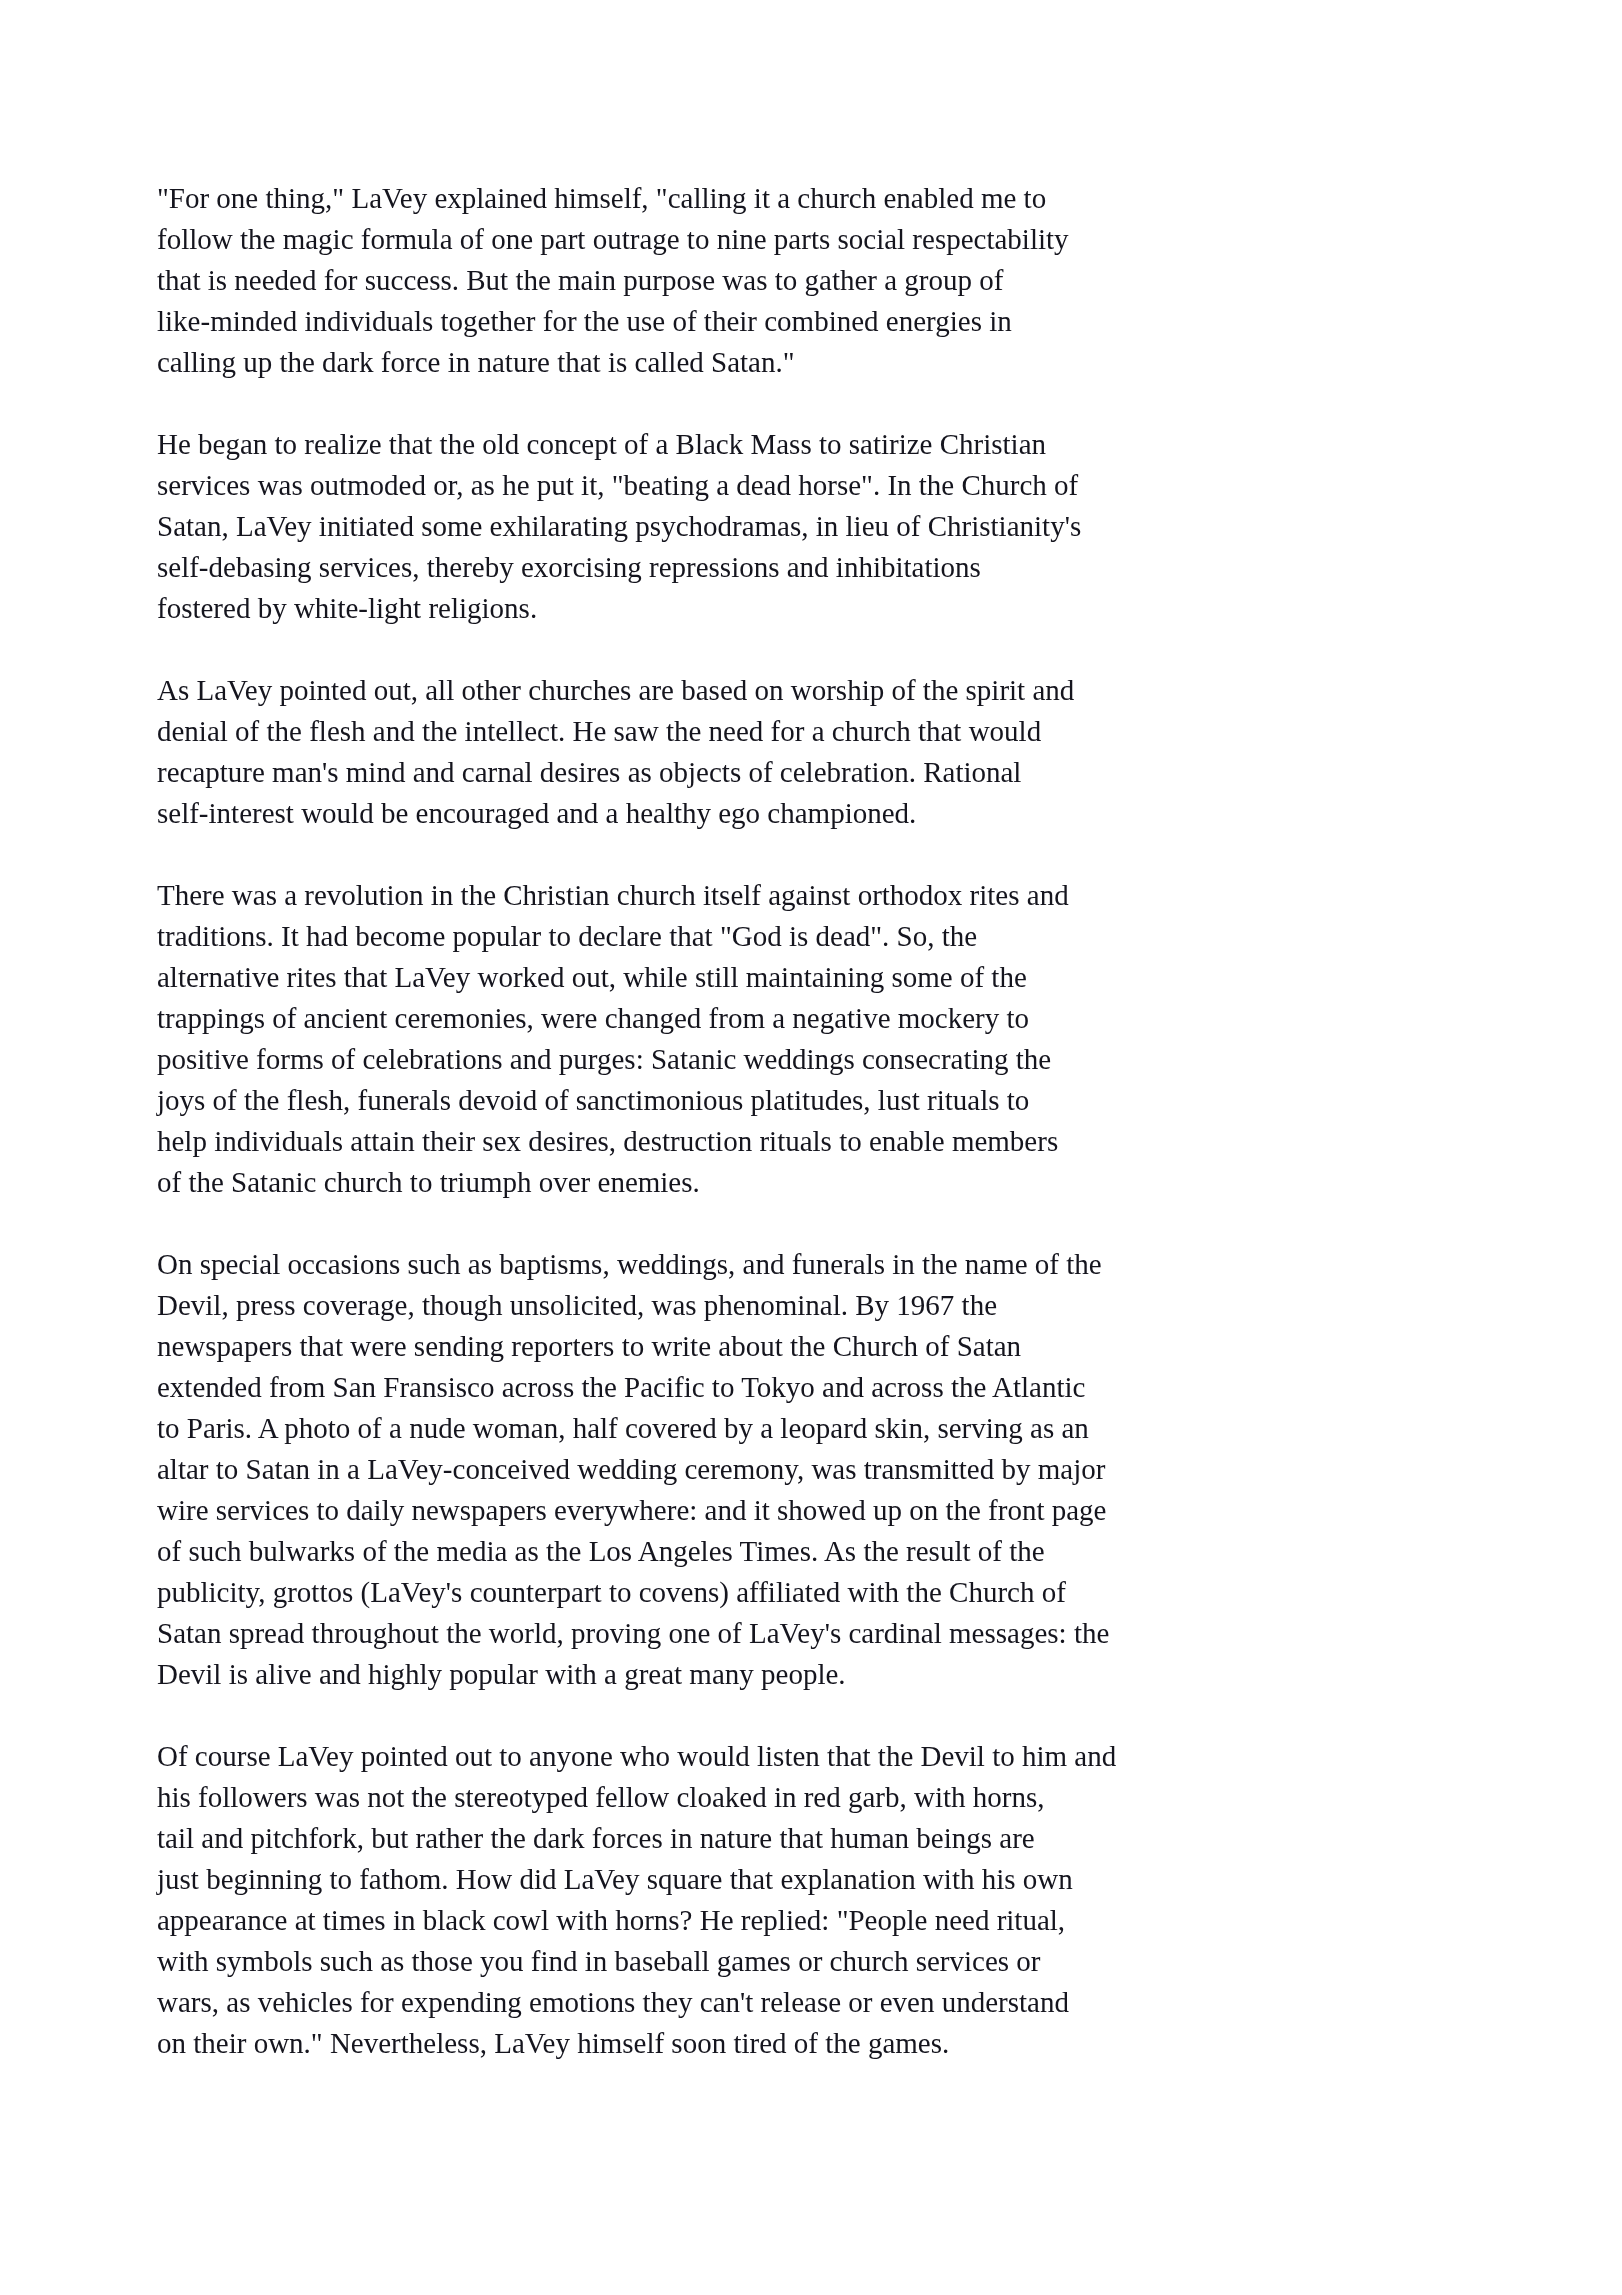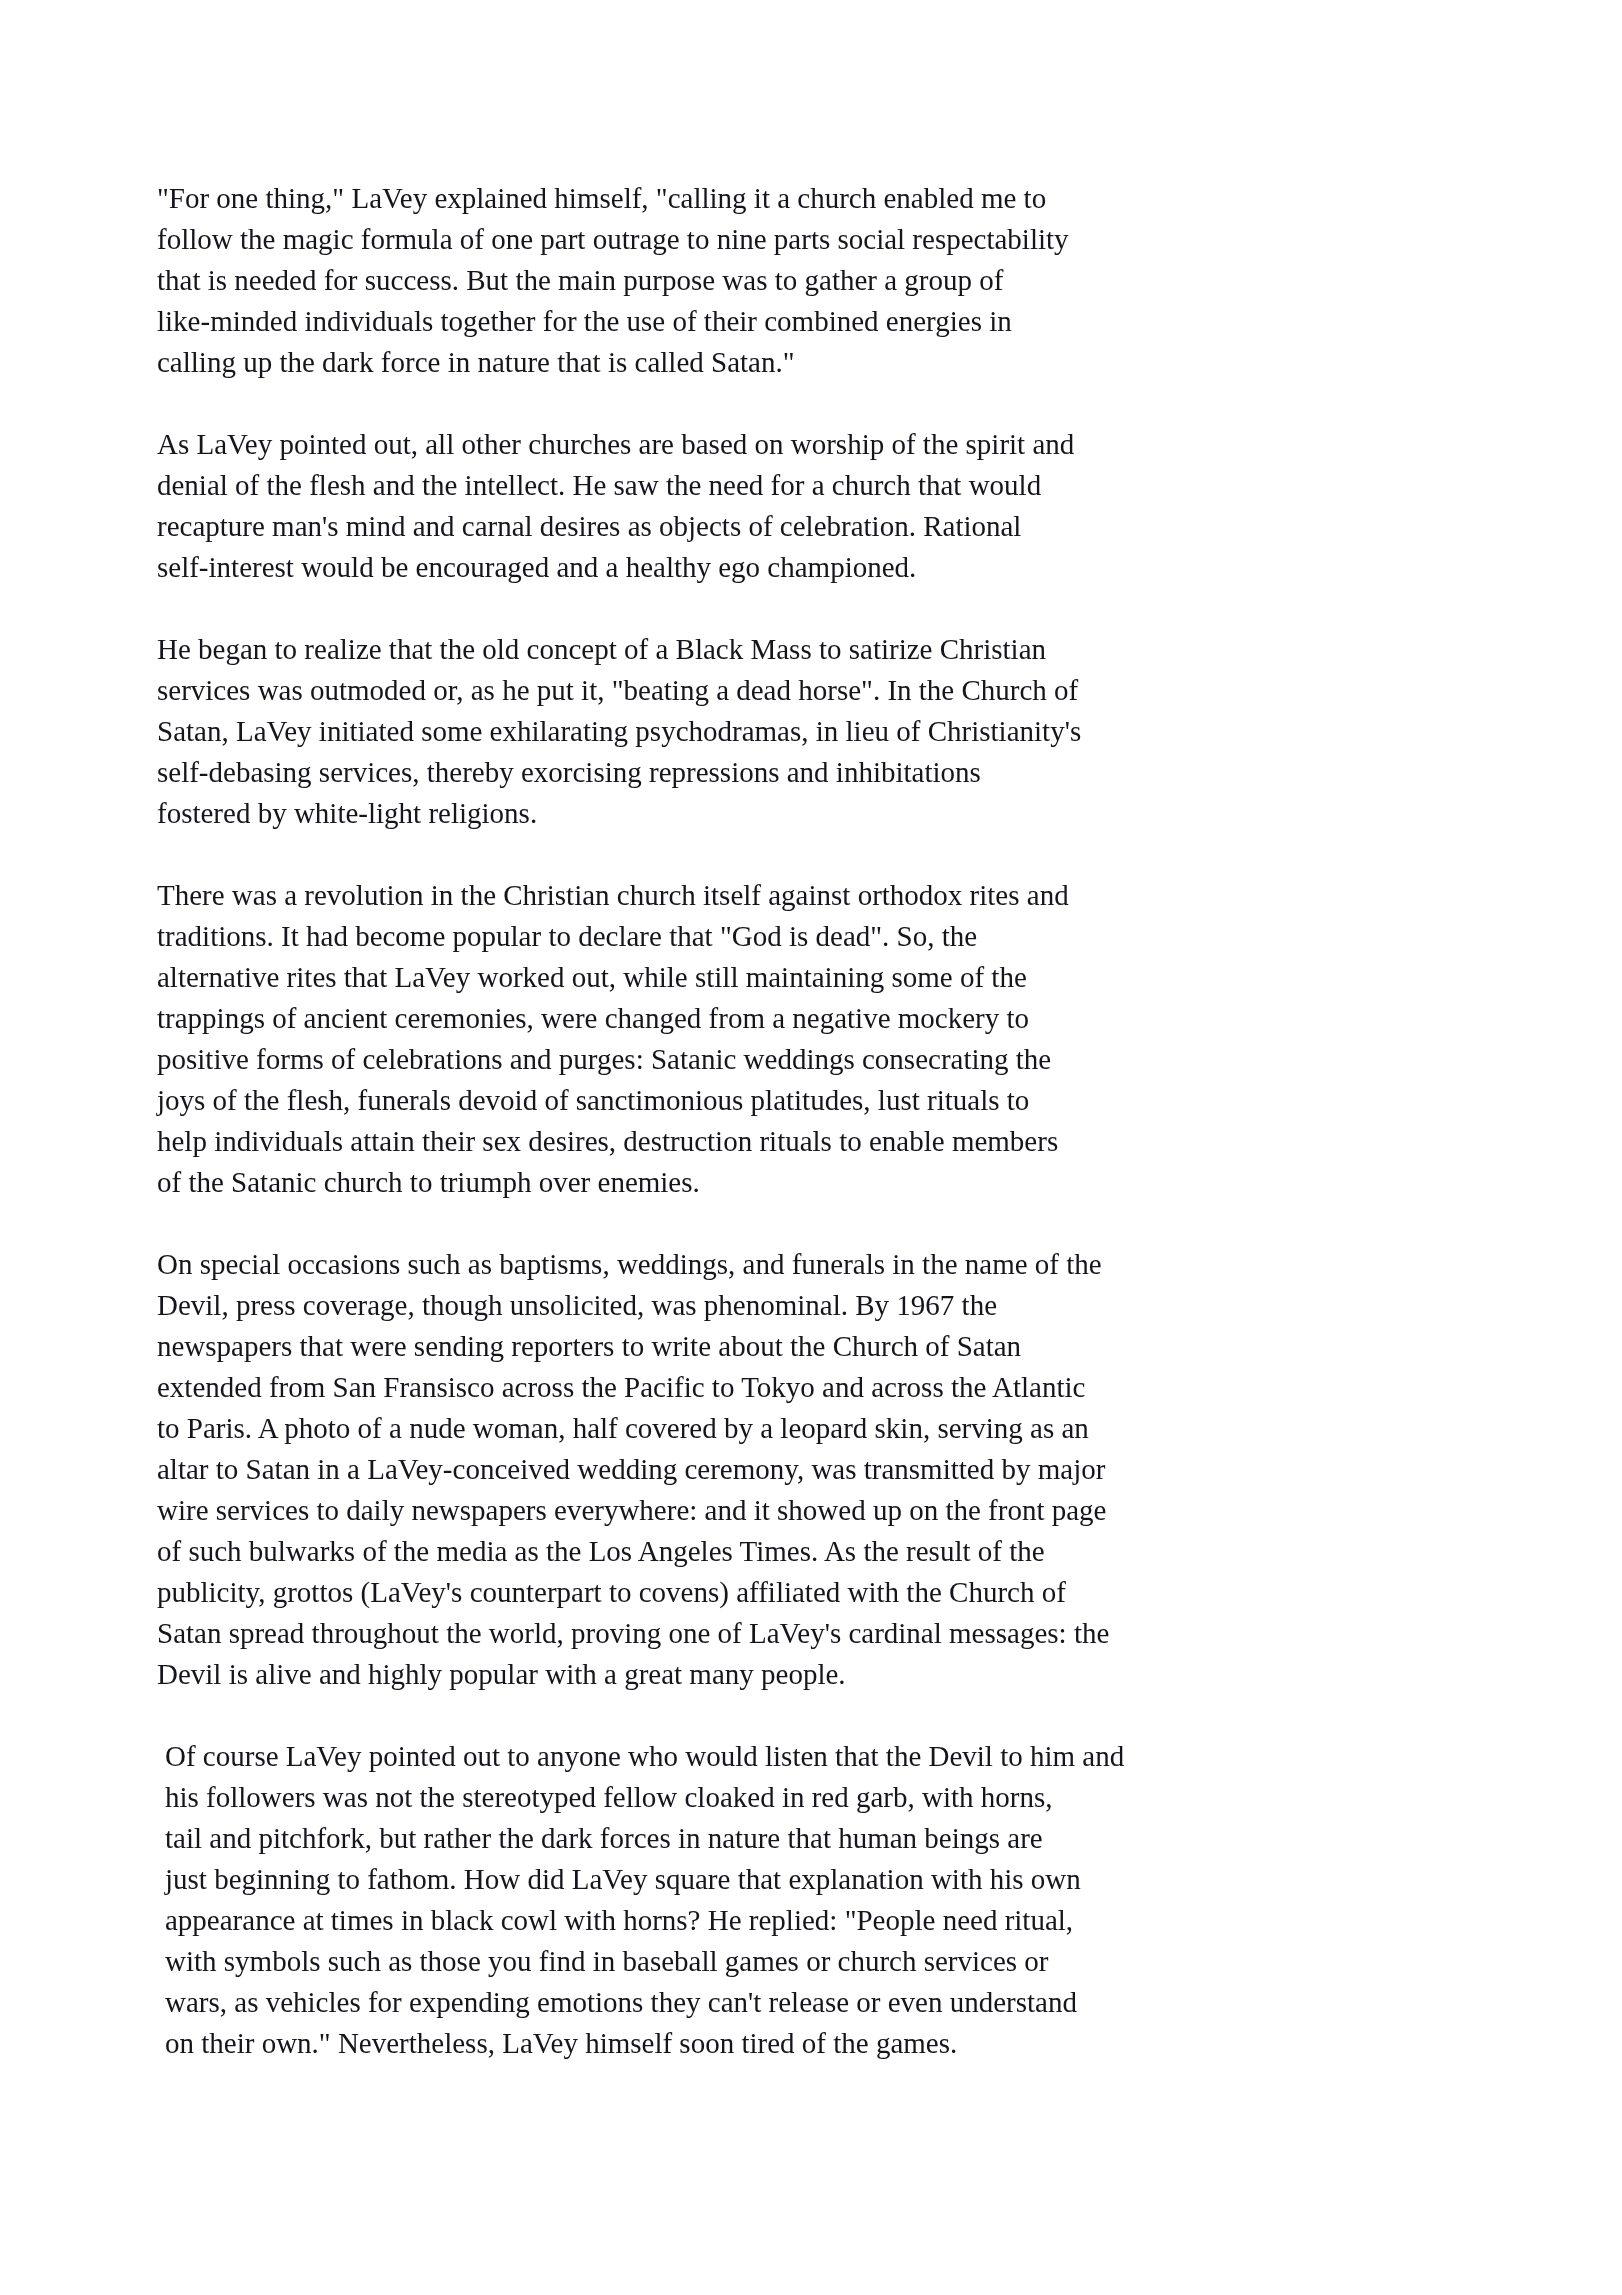--- a/index.html
+++ b/index.html
@@ -26,42 +26,41 @@
     color: #15151e;
     font-size: 29px;
     line-height: 41px;
   }
   .content p {
     white-space: pre-line;
     margin: 0 0 41px 0;
   }
   .content p:last-child {
     margin-bottom: 0;
-    margin-left: 8px;
   }
 </style>
 </head>
 <body>
 
 <div class="page">
   <div class="content">
     <p>"For one thing," LaVey explained himself, "calling it a church enabled me to
 follow the magic formula of one part outrage to nine parts social respectability
 that is needed for success. But the main purpose was to gather a group of
 like-minded individuals together for the use of their combined energies in
 calling up the dark force in nature that is called Satan."</p>
-    <p>As LaVey pointed out, all other churches are based on worship of the spirit and
-denial of the flesh and the intellect. He saw the need for a church that would
-recapture man's mind and carnal desires as objects of celebration. Rational
-self-interest would be encouraged and a healthy ego championed.</p>
     <p>He began to realize that the old concept of a Black Mass to satirize Christian
 services was outmoded or, as he put it, "beating a dead horse". In the Church of
 Satan, LaVey initiated some exhilarating psychodramas, in lieu of Christianity's
 self-debasing services, thereby exorcising repressions and inhibitations
 fostered by white-light religions.</p>
+    <p>As LaVey pointed out, all other churches are based on worship of the spirit and
+denial of the flesh and the intellect. He saw the need for a church that would
+recapture man's mind and carnal desires as objects of celebration. Rational
+self-interest would be encouraged and a healthy ego championed.</p>
     <p>There was a revolution in the Christian church itself against orthodox rites and
 traditions. It had become popular to declare that "God is dead". So, the
 alternative rites that LaVey worked out, while still maintaining some of the
 trappings of ancient ceremonies, were changed from a negative mockery to
 positive forms of celebrations and purges: Satanic weddings consecrating the
 joys of the flesh, funerals devoid of sanctimonious platitudes, lust rituals to
 help individuals attain their sex desires, destruction rituals to enable members
 of the Satanic church to triumph over enemies.</p>
     <p>On special occasions such as baptisms, weddings, and funerals in the name of the
 Devil, press coverage, though unsolicited, was phenominal. By 1967 the

